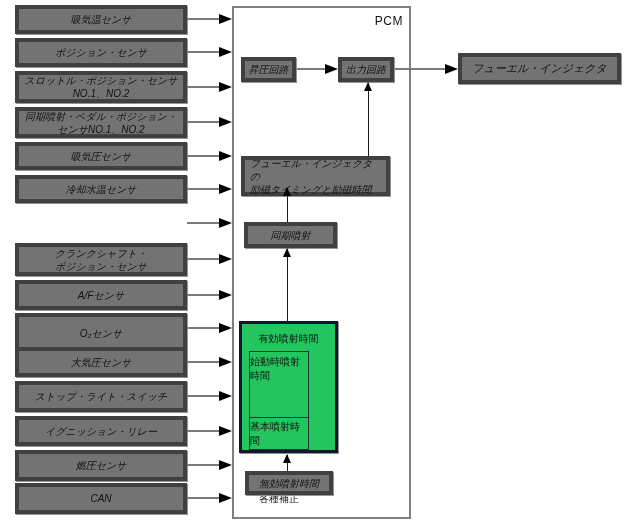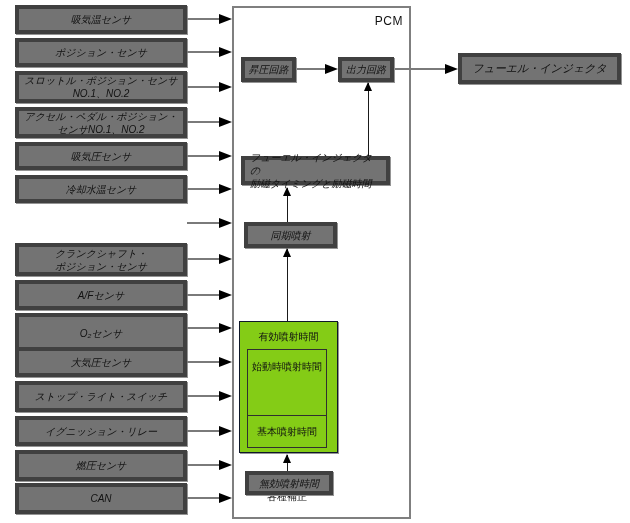--- a/index.html
+++ b/index.html
@@ -86,36 +86,36 @@
   .left-text {
     justify-content: flex-start;
     text-align: left;
     padding: 0 5px;
   }
   
   .eff-outer {
     position: absolute;
     left: 239px; top: 321px;
     width: 99px; height: 132px;
-    border: 1px solid #0f172a;
+    border: 3px solid #0f172a;
     box-shadow: 1px 1px 0 #949494;
-    background: #84cc16;
+    background: #22c55e;
     padding-left: 16px;
   }
   .eff-title {
     position: absolute;
     left: 0; top: 8px;
     width: 100%;
     text-align: center;
     font-size: 10px;
   }
   .eff-inner {
     position: absolute;
     left: 7px; top: 27px;
-    width: 80px; height: 99px;
+    width: 60px; height: 99px;
     border: 1px solid #2f2f2f;
     font-family: Liberation Mono, monospace;
   }
   .eff-row {
     height: 33px;
     display: flex;
     align-items: center;
     justify-content: center;
     font-size: 10px;
   }
@@ -123,21 +123,21 @@
 </style>
 </head>
 <body>
 
 <div class="canvas">
 
   <div class="bx sbox" style="top:5px;height:29px">吸気温センサ</div>
   <div class="bx sbox" style="top:38px;height:29px">ポジション・センサ</div>
   <div class="bx sbox" style="top:71px;height:32px">スロットル・ポジション・センサ
 NO.1、NO.2</div>
-  <div class="bx sbox" style="top:107px;height:31px">アクセル・ペダル・ポジション・
+  <div class="bx sbox" style="top:107px;height:31px">同期噴射・ペダル・ポジション・
 センサNO.1、NO.2</div>
   <div class="bx sbox" style="top:142px;height:28px">吸気圧センサ</div>
   <div class="bx sbox" style="top:175px;height:28px">冷却水温センサ</div>
   <div class="bx sbox" style="top:243px;height:33px">クランクシャフト・
 ポジション・センサ</div>
   <div class="bx sbox" style="top:280px;height:30px">A/Fセンサ</div>
   <div class="bx sbox" style="top:313px;height:40px">O₂センサ</div>
   <div class="bx sbox" style="top:347px;height:30px">大気圧センサ</div>
   <div class="bx sbox" style="top:416px;height:30px">イグニッション・リレー</div>
   <div class="bx sbox" style="top:381px;height:31px">ストップ・ライト・スイッチ</div>
@@ -164,21 +164,21 @@
   <div class="pcm-title">PCM</div>
 
   <div class="bx" style="left:241px;top:57px;width:55px;height:25px">昇圧回路</div>
   <div class="h-arrow" style="left:297px;width:28px;top:68px"></div>
   <div class="bx" style="left:338px;top:57px;width:56px;height:25px">出力回路</div>
 
   <div class="h-arrow" style="left:395px;width:50px;top:68px"></div>
   <div class="bx" style="left:458px;top:53px;width:163px;height:31px;font-size:11px">フューエル・インジェクタ</div>
 
   <div class="v-arrow" style="left:368px;top:83px;height:73px"></div>
-  <div class="bx left-text" style="left:241px;top:156px;width:149px;height:29px">フューエル・インジェクタの
+  <div class="bx left-text" style="left:241px;top:156px;width:149px;height:40px">フューエル・インジェクタの
 励磁タイミングと励磁時間</div>
 
   <div class="v-arrow" style="left:287px;top:188px;height:34px"></div>
   <div class="bx" style="left:244px;top:222px;width:93px;height:26px">同期噴射</div>
 
   <div class="v-arrow" style="left:287px;top:249px;height:72px"></div>
   <div class="eff-outer">
     <div class="eff-title">有効噴射時間</div>
     <div class="eff-inner">
       <div class="eff-row">始動時噴射時間</div>

